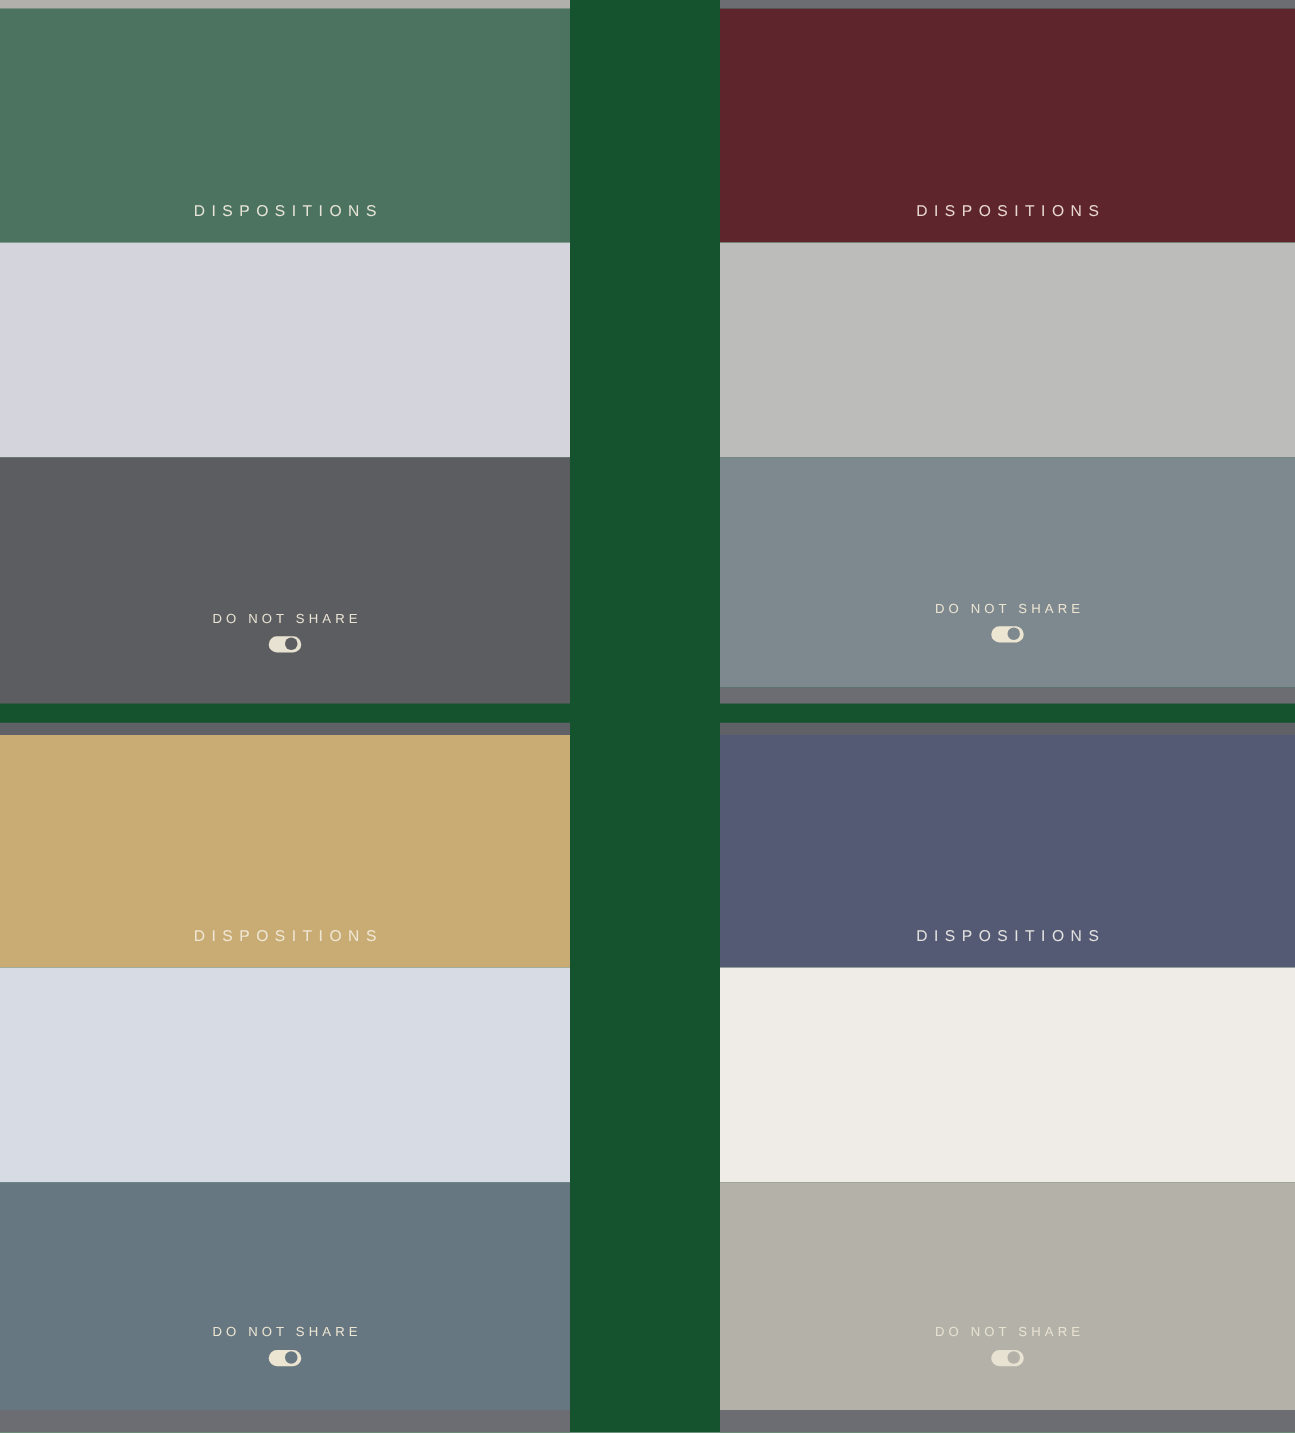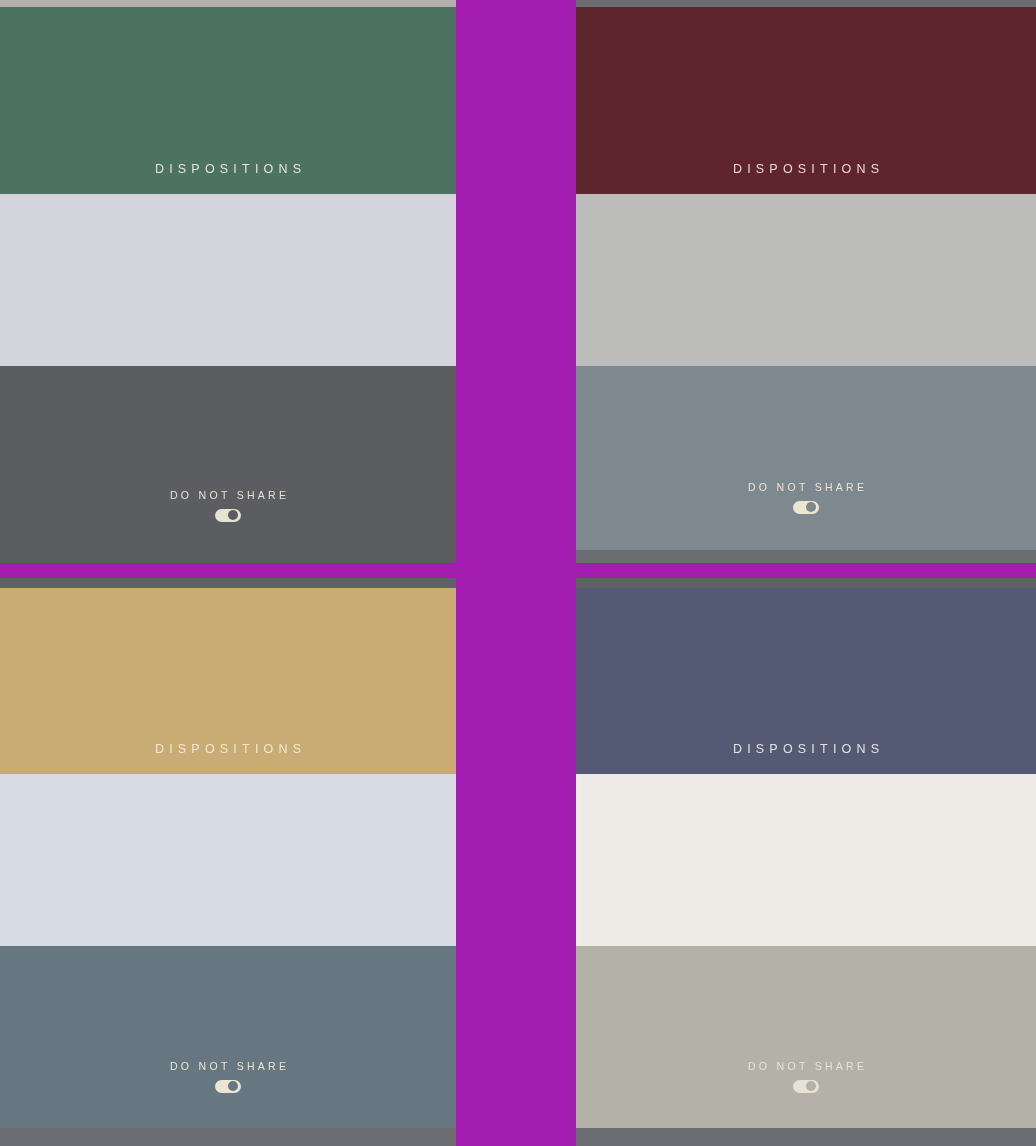--- a/index.html
+++ b/index.html
@@ -97,21 +97,21 @@
     top: 1.5px;
     left: 12.5px;
     width: 10px;
     height: 10px;
     border-radius: 50%;
   }
 </style>
 </head>
 <body>
 
-<div id="grid" style="background: #a21caf; width: 1036px; height: 1146px;">
+<div id="grid" style="background: #14532d; width: 1036px; height: 1146px;">
     <div class="panel" style="left: 0px; top: 0px; width: 456px; height: 563px;">
       <div class="strip" style="height: 7px; background: rgb(178, 176, 171);"></div>
       <div class="band band-title" style="background: rgb(76, 115, 96); flex: 1 1 auto;">
         <div class="title-label" style="color: rgb(232, 228, 216);">DISPOSITIONS</div>
       </div>
       <div class="band band-plain" style="background: rgb(212, 212, 220); height: 172px;"></div>
       <div class="band band-footer" style="background: rgb(92, 93, 97); height: 197px;">
         <div class="footer-inner" style="margin-top: 124px;">
           <div class="share-label" style="color: rgb(232, 226, 210);">DO NOT SHARE</div>
           <div class="toggle" style="background: rgb(232, 226, 210);">

